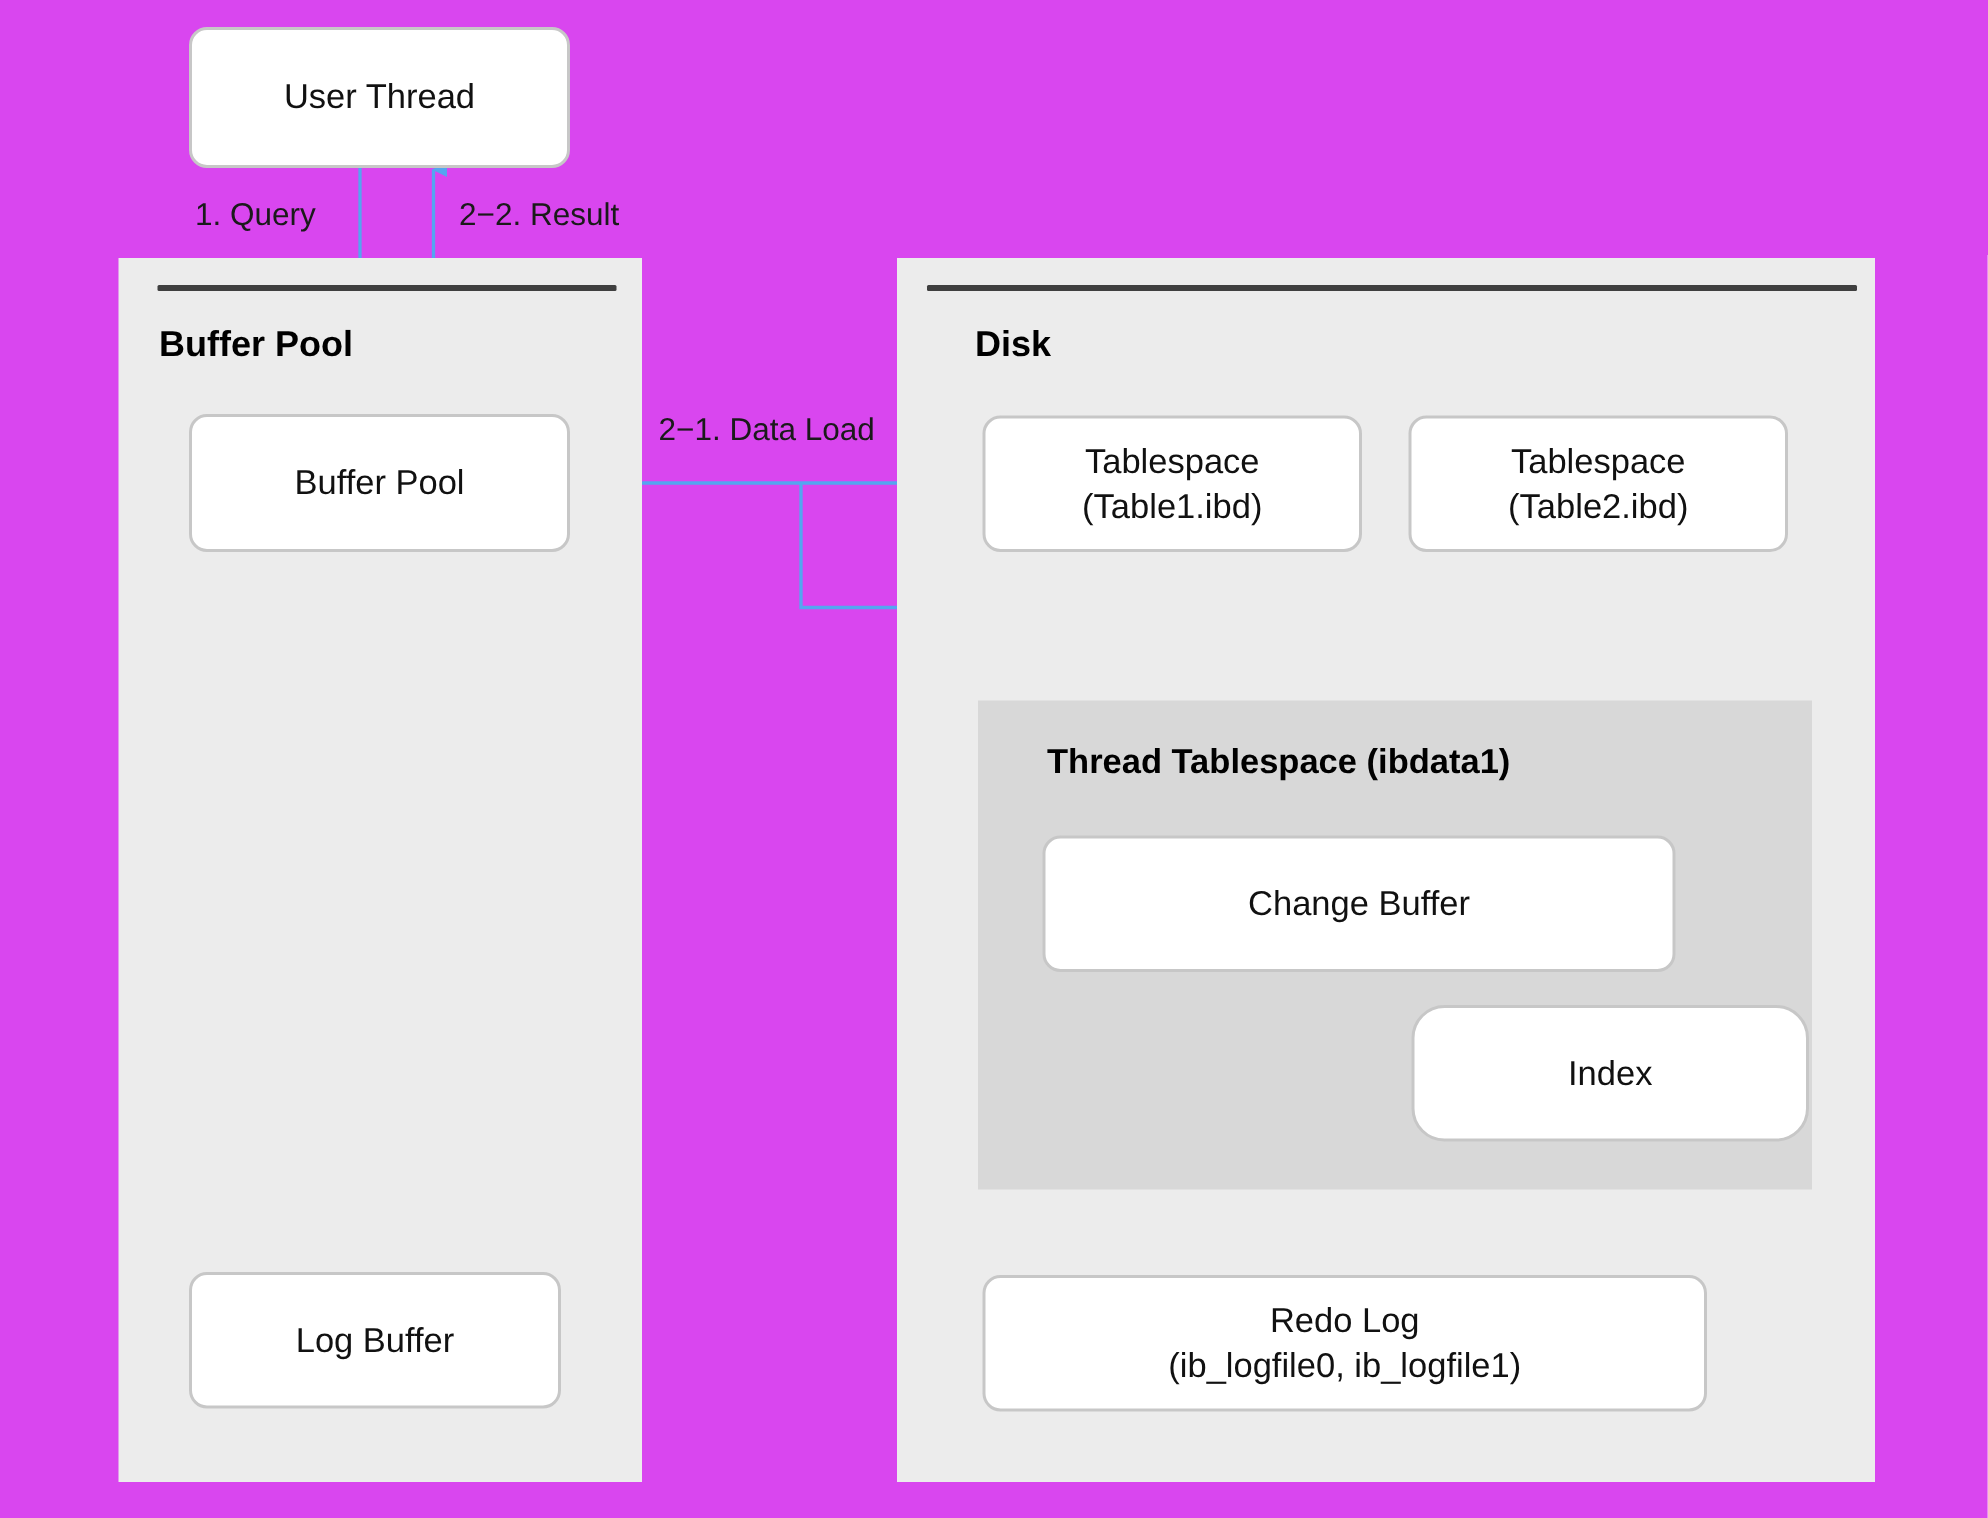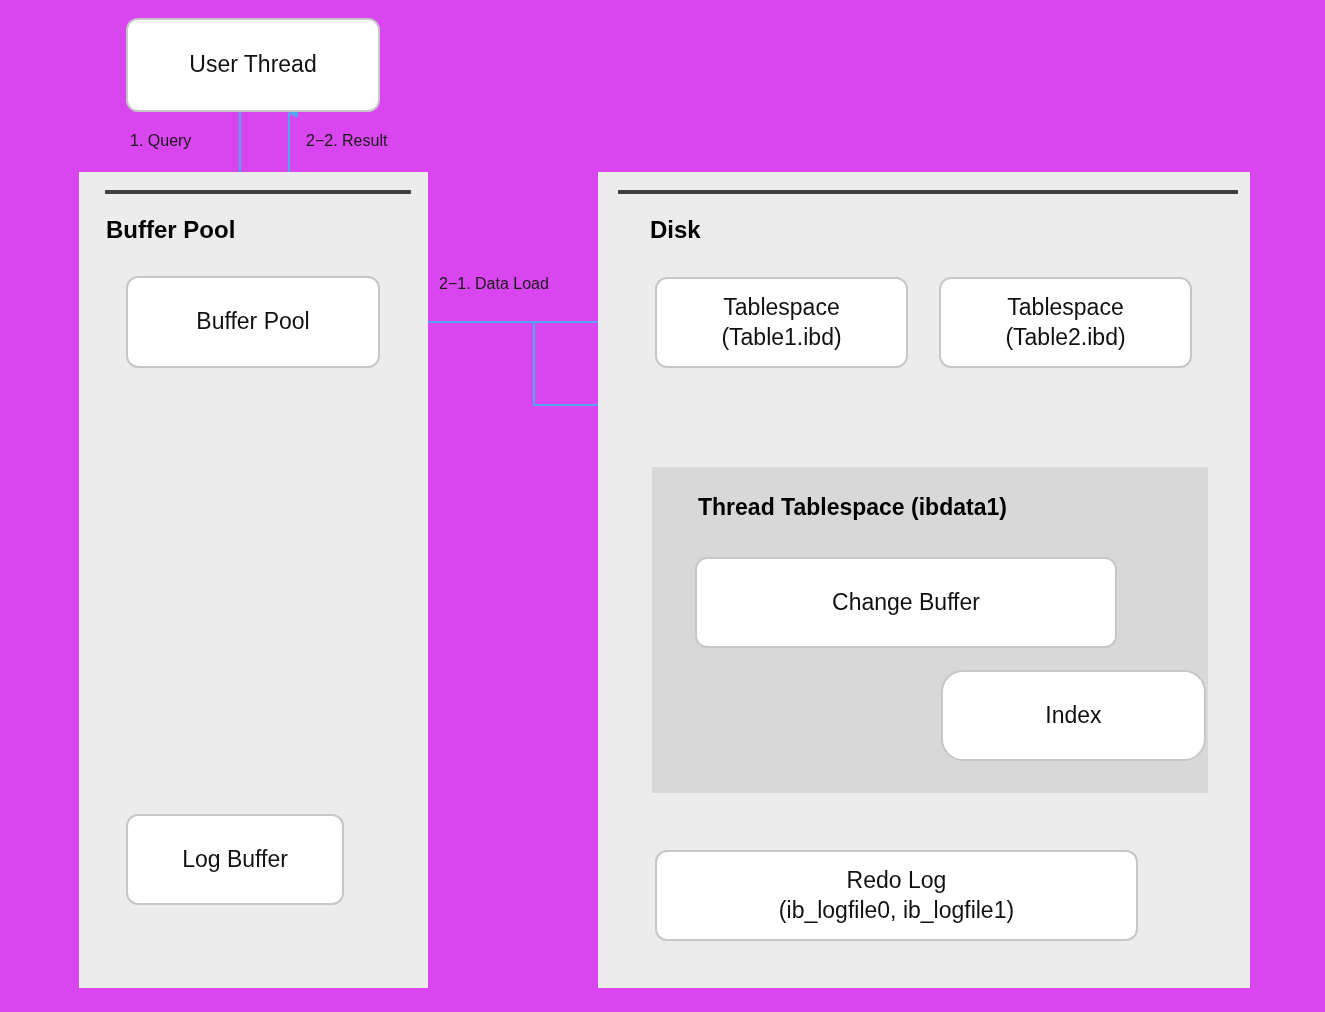--- a/index.html
+++ b/index.html
@@ -60,21 +60,21 @@
     color:#000;
     white-space:nowrap;
   }
 
   
   #wires{position:absolute;left:0;top:0;width:1325px;height:1012px;pointer-events:none;}
 
   
   .edge-label{
     position:absolute;
-    font-size:16px;
+    font-size:21px;
     color:#1a1a1a;
     white-space:nowrap;
     background:transparent;
   }
 </style>
 </head>
 <body>
 
 <div id="canvas">
 
@@ -106,21 +106,21 @@
   <div class="edge-label" style="left:306px;top:132px;">2−2. Result</div>
   <div class="edge-label" style="left:439px;top:275px;">2−1. Data Load</div>
 
   <div class="panel" style="left:79px;top:172px;width:349px;height:816px;">
     <div class="rule" style="left:26px;top:18px;width:306px;"></div>
     <div class="panel-title" style="left:27px;top:44px;">Buffer Pool</div>
   </div>
 
   <div class="node" style="left:126px;top:276px;width:254px;height:92px;">Buffer Pool</div>
 
-  <div class="node" style="left:126px;top:814px;width:218px;height:91px;">Log Buffer</div>
+  <div class="node" style="left:126px;top:848px;width:248px;height:91px;">Log Buffer</div>
 
   <div class="panel" style="left:598px;top:172px;width:652px;height:816px;">
     <div class="rule" style="left:20px;top:18px;width:620px;"></div>
     <div class="panel-title" style="left:52px;top:44px;">Disk</div>
   </div>
 
   <div class="node" style="left:655px;top:277px;width:253px;height:91px;">Tablespace
 (Table1.ibd)</div>
 
   <div class="node" style="left:939px;top:277px;width:253px;height:91px;">Tablespace

